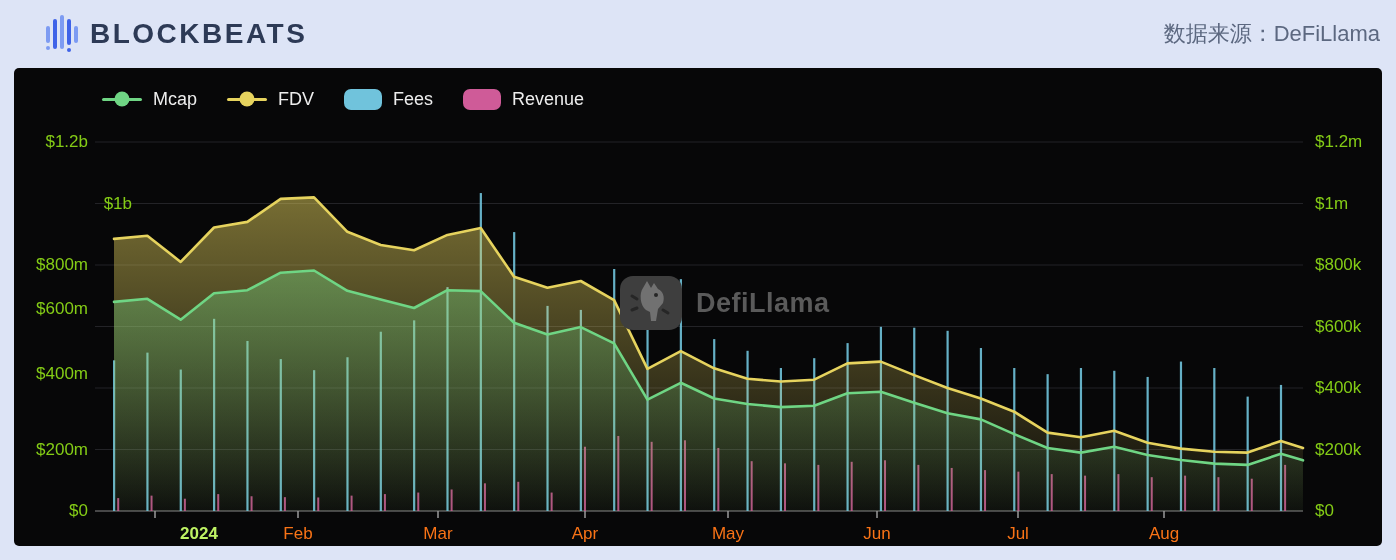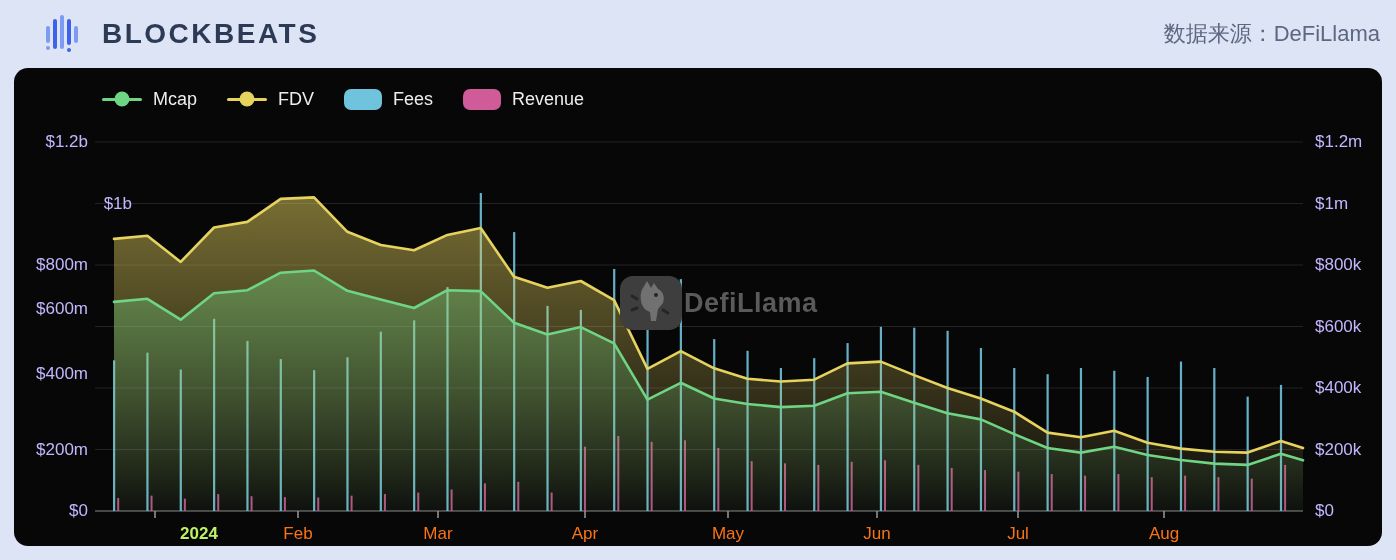--- a/index.html
+++ b/index.html
@@ -10,47 +10,47 @@
     position:relative;
   }
   
   .header{
     position:absolute;left:0;top:0;width:1396px;height:68px;
     display:flex;align-items:center;justify-content:space-between;
     box-sizing:border-box;padding:0 16px 0 46px;
   }
   .logo{display:flex;align-items:center;gap:10px;}
   .logo-text{
-    font-size:28px;font-weight:800;color:#2d3a56;letter-spacing:2.5px;margin-left:12px;
+    font-size:28px;font-weight:800;color:#2d3a56;letter-spacing:2.5px;
   }
   .source{font-size:22px;color:#5c6880;}
   
   .panel{
     position:absolute;left:14px;top:68px;width:1368px;height:478px;
-    background:#070708;border-radius:14px;
+    background:#070708;border-radius:5px;
   }
   #chart{position:absolute;left:0;top:0;}
   
   .legend{
     position:absolute;left:88px;top:16px;height:30px;
     display:flex;align-items:center;gap:30px;z-index:3;
   }
   .legend-item{display:flex;align-items:center;gap:11px;color:#ededed;font-size:18px;cursor:pointer;}
   .lm-line{position:relative;width:40px;height:3px;border-radius:2px;display:inline-block;}
   .lm-dot{position:absolute;left:50%;top:50%;width:15px;height:15px;border-radius:50%;transform:translate(-50%,-50%);}
   .lm-swatch{width:38px;height:21px;border-radius:7px;display:inline-block;}
   
-  .ylab{position:absolute;font-size:17px;color:#c4b5fd;line-height:22px;z-index:2;}
+  .ylab{position:absolute;font-size:17px;color:#84cc16;line-height:22px;z-index:2;}
   .ylab.left{left:0;width:74px;text-align:right;}
   .ylab.right{left:1301px;text-align:left;}
   .xlab{position:absolute;font-size:17px;color:#f97316;line-height:20px;transform:translateX(-50%);z-index:2;}
   .xlab.first{font-weight:700;color:#bef264;margin-left:44px;}
   
   .watermark{
-    position:absolute;left:606px;top:208px;display:flex;align-items:center;gap:2px;
+    position:absolute;left:606px;top:208px;display:flex;align-items:center;gap:14px;
     z-index:2;pointer-events:none;
   }
   .watermark span{font-size:27px;font-weight:700;color:#5a5a5a;letter-spacing:0.5px;}
 </style>
 </head>
 <body>
 
 <div class="header">
   <div class="logo">
     <svg width="34" height="40" viewBox="0 0 34 40">

